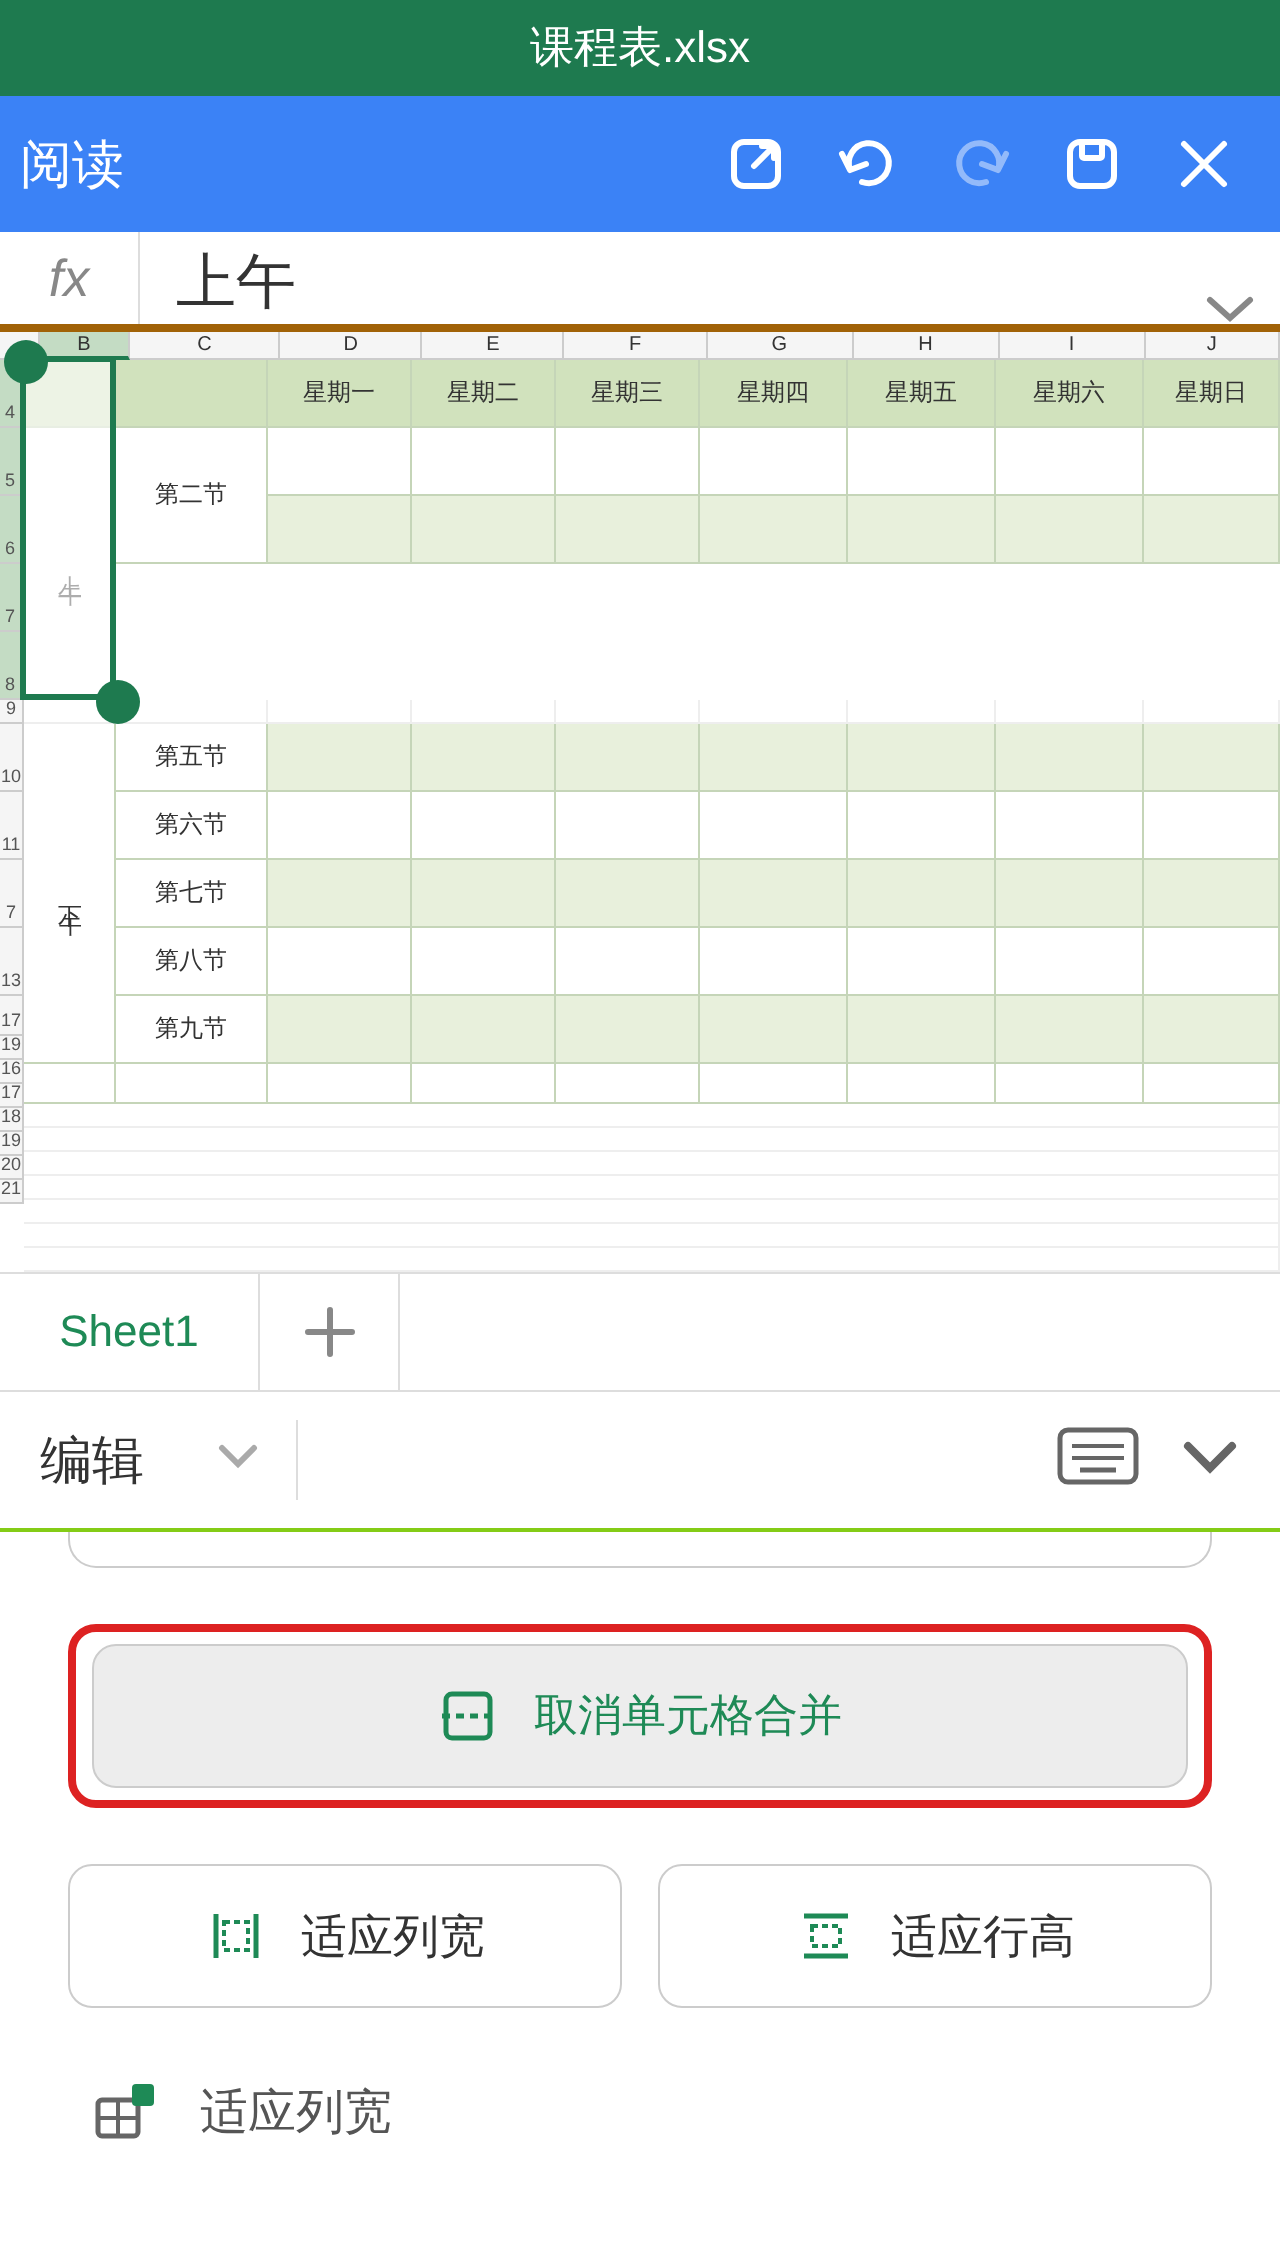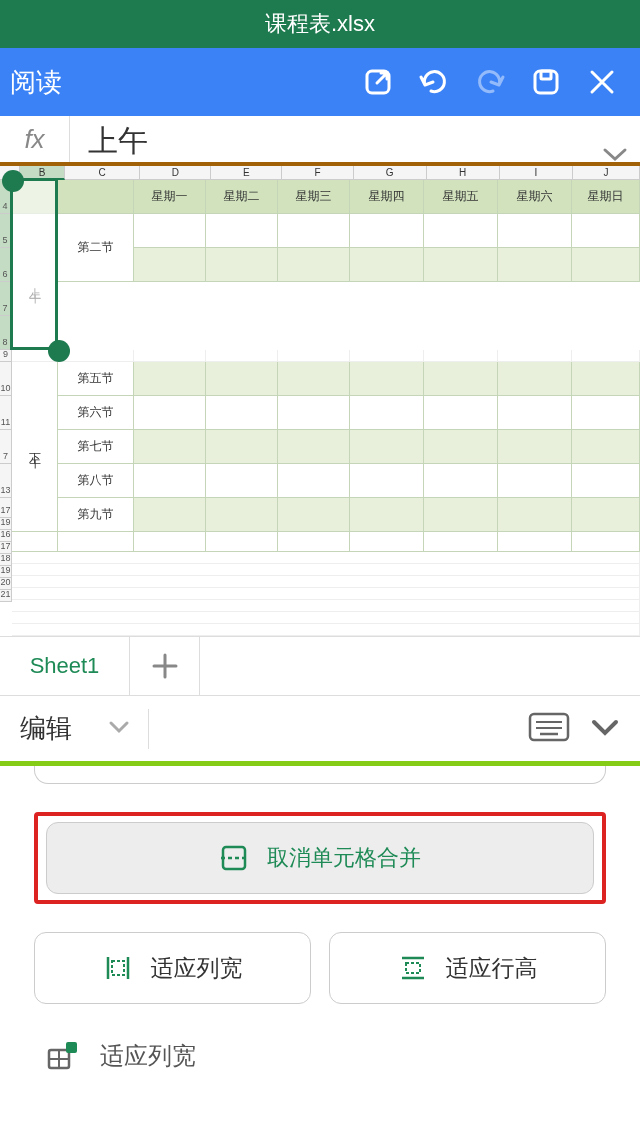--- a/index.html
+++ b/index.html
@@ -40,32 +40,32 @@
   .cell.outside { border-right: 1px solid #eee; border-bottom: 1px solid #eee; background: #fff; }
   .cell.vert { writing-mode: vertical-rl; letter-spacing: 4px; }
   
   .sel-box { position: absolute; border: 3px solid #1e7a4f; background: rgba(255,255,255,0.6); pointer-events: none; }
   .sel-handle { position: absolute; width: 22px; height: 22px; background: #1e7a4f; border-radius: 50%; pointer-events: none; }
   
   .sheet-tabs { height: 60px; display: flex; align-items: stretch; border-top: 1px solid #ddd; border-bottom: 1px solid #ddd; }
   .sheet-tab { width: 130px; display: flex; align-items: center; justify-content: center; font-size: 22px; color: #1e8a56; border-right: 1px solid #ddd; }
   .sheet-add { width: 70px; display: flex; align-items: center; justify-content: center; font-size: 36px; color: #888; border-right: 1px solid #ddd; }
   
-  .edit-bar { height: 70px; display: flex; align-items: center; padding: 0 20px; border-bottom: 5px solid #84cc16; }
+  .edit-bar { height: 70px; display: flex; align-items: center; padding: 0 20px; border-bottom: 2px solid #84cc16; }
   .edit-bar .edit-label { font-size: 26px; color: #333; }
   .edit-bar .chev-down { margin-left: 36px; }
   .edit-bar .vdiv { width: 1px; height: 40px; background: #ddd; margin: 0 18px; }
   .edit-bar .spacer { flex: 1; }
   .edit-bar .kbd-icon { margin-right: 20px; }
   
   .panel { padding: 0 34px; background: #fff; }
   .panel-top-edge { height: 18px; margin: 0 34px; border: 1px solid #ccc; border-top: none; border-radius: 0 0 14px 14px; }
   .btn-row { display: flex; gap: 18px; margin-top: 28px; }
   .btn { flex: 1; height: 72px; border: 1px solid #ccc; border-radius: 12px; display: flex; align-items: center; justify-content: center; gap: 18px; font-size: 23px; color: #333; background: #fff; }
-  .btn.highlight-wrap { border: 4px solid #d22; padding: 8px; border-radius: 4px; height: 92px; }
+  .btn.highlight-wrap { border: 4px solid #d22; padding: 8px; border-radius: 14px; height: 92px; }
   .btn.highlight-inner { flex: 1; height: 72px; border: 1px solid #ccc; border-radius: 12px; display: flex; align-items: center; justify-content: center; gap: 18px; font-size: 22px; color: #1e8a56; background: #ededed; }
   .btn svg { flex-shrink: 0; }
   
   .insert-row { display: flex; align-items: center; gap: 20px; padding: 36px 12px 0 12px; font-size: 24px; color: #555; }
 </style>
 </head>
 <body>
 
 <div class="titlebar">
   <span>课程表.xlsx</span>

